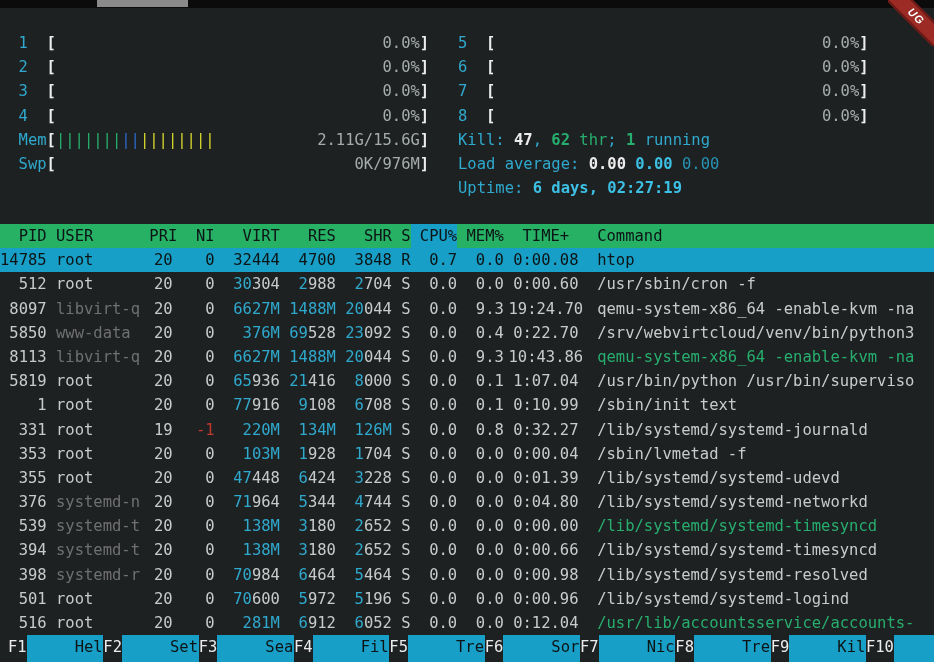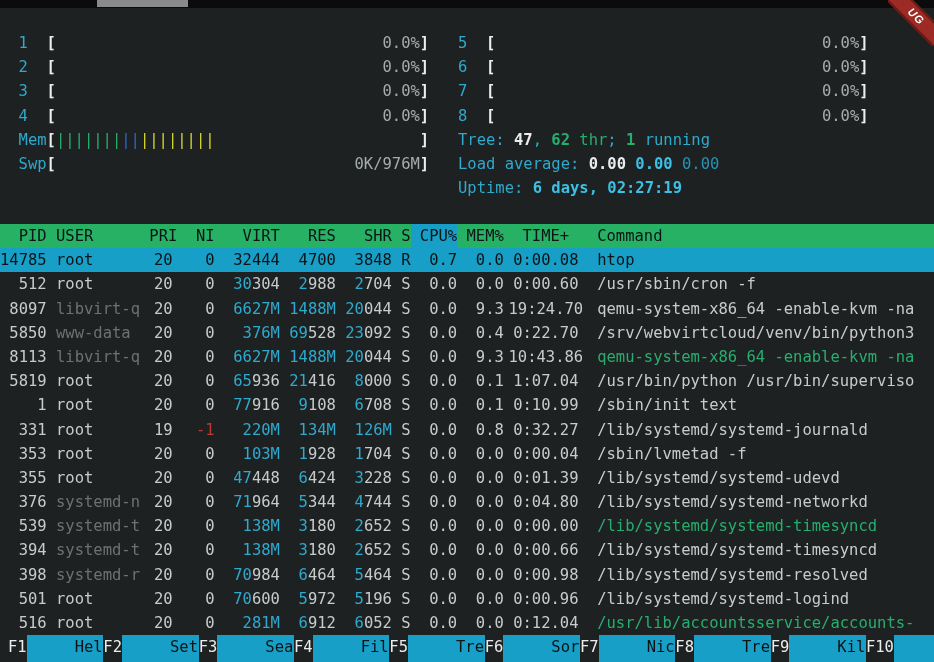--- a/index.html
+++ b/index.html
@@ -82,29 +82,29 @@
 <div class="screen">
   <div class="topstrip">
     <div class="thumb"></div>
   </div>
 
   <div class="mleft">
       <div class="line"><span class="mlabel">1  </span><span class="brk">[</span><span class="minner"><span class="fill"></span><span class="mval">0.0%</span></span><span class="brk">]</span></div>
       <div class="line"><span class="mlabel">2  </span><span class="brk">[</span><span class="minner"><span class="fill"></span><span class="mval">0.0%</span></span><span class="brk">]</span></div>
       <div class="line"><span class="mlabel">3  </span><span class="brk">[</span><span class="minner"><span class="fill"></span><span class="mval">0.0%</span></span><span class="brk">]</span></div>
       <div class="line"><span class="mlabel">4  </span><span class="brk">[</span><span class="minner"><span class="fill"></span><span class="mval">0.0%</span></span><span class="brk">]</span></div>
-      <div class="line"><span class="mlabel">Mem</span><span class="brk">[</span><span class="minner"><span class="pipe-green">|||||||</span><span class="pipe-blue">||</span><span class="pipe-yellow">||||||||</span><span class="fill"></span></span><span class="brk">]</span></div>
+      <div class="line"><span class="mlabel">Mem</span><span class="brk">[</span><span class="minner"><span class="pipe-green">|||||||</span><span class="pipe-blue">||</span><span class="pipe-yellow">||||||||</span><span class="fill"></span><span class="mval">2.11G/15.6G</span></span><span class="brk">]</span></div>
       <div class="line"><span class="mlabel">Swp</span><span class="brk">[</span><span class="minner"><span class="fill"></span><span class="mval">0K/976M</span></span><span class="brk">]</span></div>
     </div>
   <div class="mright">
       <div class="line"><span class="mlabel">5  </span><span class="brk">[</span><span class="minner"><span class="fill"></span><span class="mval">0.0%</span></span><span class="brk">]</span></div>
       <div class="line"><span class="mlabel">6  </span><span class="brk">[</span><span class="minner"><span class="fill"></span><span class="mval">0.0%</span></span><span class="brk">]</span></div>
       <div class="line"><span class="mlabel">7  </span><span class="brk">[</span><span class="minner"><span class="fill"></span><span class="mval">0.0%</span></span><span class="brk">]</span></div>
       <div class="line"><span class="mlabel">8  </span><span class="brk">[</span><span class="minner"><span class="fill"></span><span class="mval">0.0%</span></span><span class="brk">]</span></div>
-      <div class="line"><span class="cyan">Tree: </span><span class="wb">47</span><span class="cyan">, </span><span class="gb">62</span><span class="green"> thr</span><span class="cyan">; </span><span class="gb">1</span><span class="cyan"> running</span></div>
+      <div class="line"><span class="cyan">Kill: </span><span class="wb">47</span><span class="cyan">, </span><span class="gb">62</span><span class="green"> thr</span><span class="cyan">; </span><span class="gb">1</span><span class="cyan"> running</span></div>
       <div class="line"><span class="cyan">Load average: </span><span class="wb">0.00</span><span class="cyan"> </span><span class="cb">0.00</span><span class="cyan"> </span><span class="cdim">0.00</span></div>
       <div class="line"><span class="cyan">Uptime: </span><span class="cb">6 days, 02:27:19</span></div>
     </div>
 
   <div class="table">
     <div class="line header"><span class="c-pid">PID</span><span class="c-user">USER</span><span class="c-pri">PRI</span><span class="c-ni">NI</span><span class="c-virt">VIRT</span><span class="c-res">RES</span><span class="c-shr">SHR</span><span class="c-s">S</span><span class="c-cpu">CPU%</span><span class="c-mem">MEM%</span><span class="c-time">TIME+</span><span class="c-cmd">Command</span></div>
     <div>
         <div class="line row sel"><span class="c-pid">14785</span><span class="c-user">root</span><span class="c-pri">20</span><span class="c-ni">0</span><span class="c-virt"><span class="numhi">32</span><span>444</span></span><span class="c-res"><span class="numhi">4</span><span>700</span></span><span class="c-shr"><span class="numhi">3</span><span>848</span></span><span class="c-s">R</span><span class="c-cpu">0.7</span><span class="c-mem">0.0</span><span class="c-time">0:00.08</span><span class="c-cmd">htop</span></div>
         <div class="line row"><span class="c-pid">512</span><span class="c-user">root</span><span class="c-pri">20</span><span class="c-ni">0</span><span class="c-virt"><span class="numhi">30</span><span>304</span></span><span class="c-res"><span class="numhi">2</span><span>988</span></span><span class="c-shr"><span class="numhi">2</span><span>704</span></span><span class="c-s">S</span><span class="c-cpu">0.0</span><span class="c-mem">0.0</span><span class="c-time">0:00.60</span><span class="c-cmd">/usr/sbin/cron -f</span></div>
         <div class="line row"><span class="c-pid">8097</span><span class="c-user shadow">libvirt-q</span><span class="c-pri">20</span><span class="c-ni">0</span><span class="c-virt"><span class="numhi">6627M</span></span><span class="c-res"><span class="numhi">1488M</span></span><span class="c-shr"><span class="numhi">20</span><span>044</span></span><span class="c-s">S</span><span class="c-cpu">0.0</span><span class="c-mem">9.3</span><span class="c-time">19:24.70</span><span class="c-cmd">qemu-system-x86_64 -enable-kvm -na</span></div>

